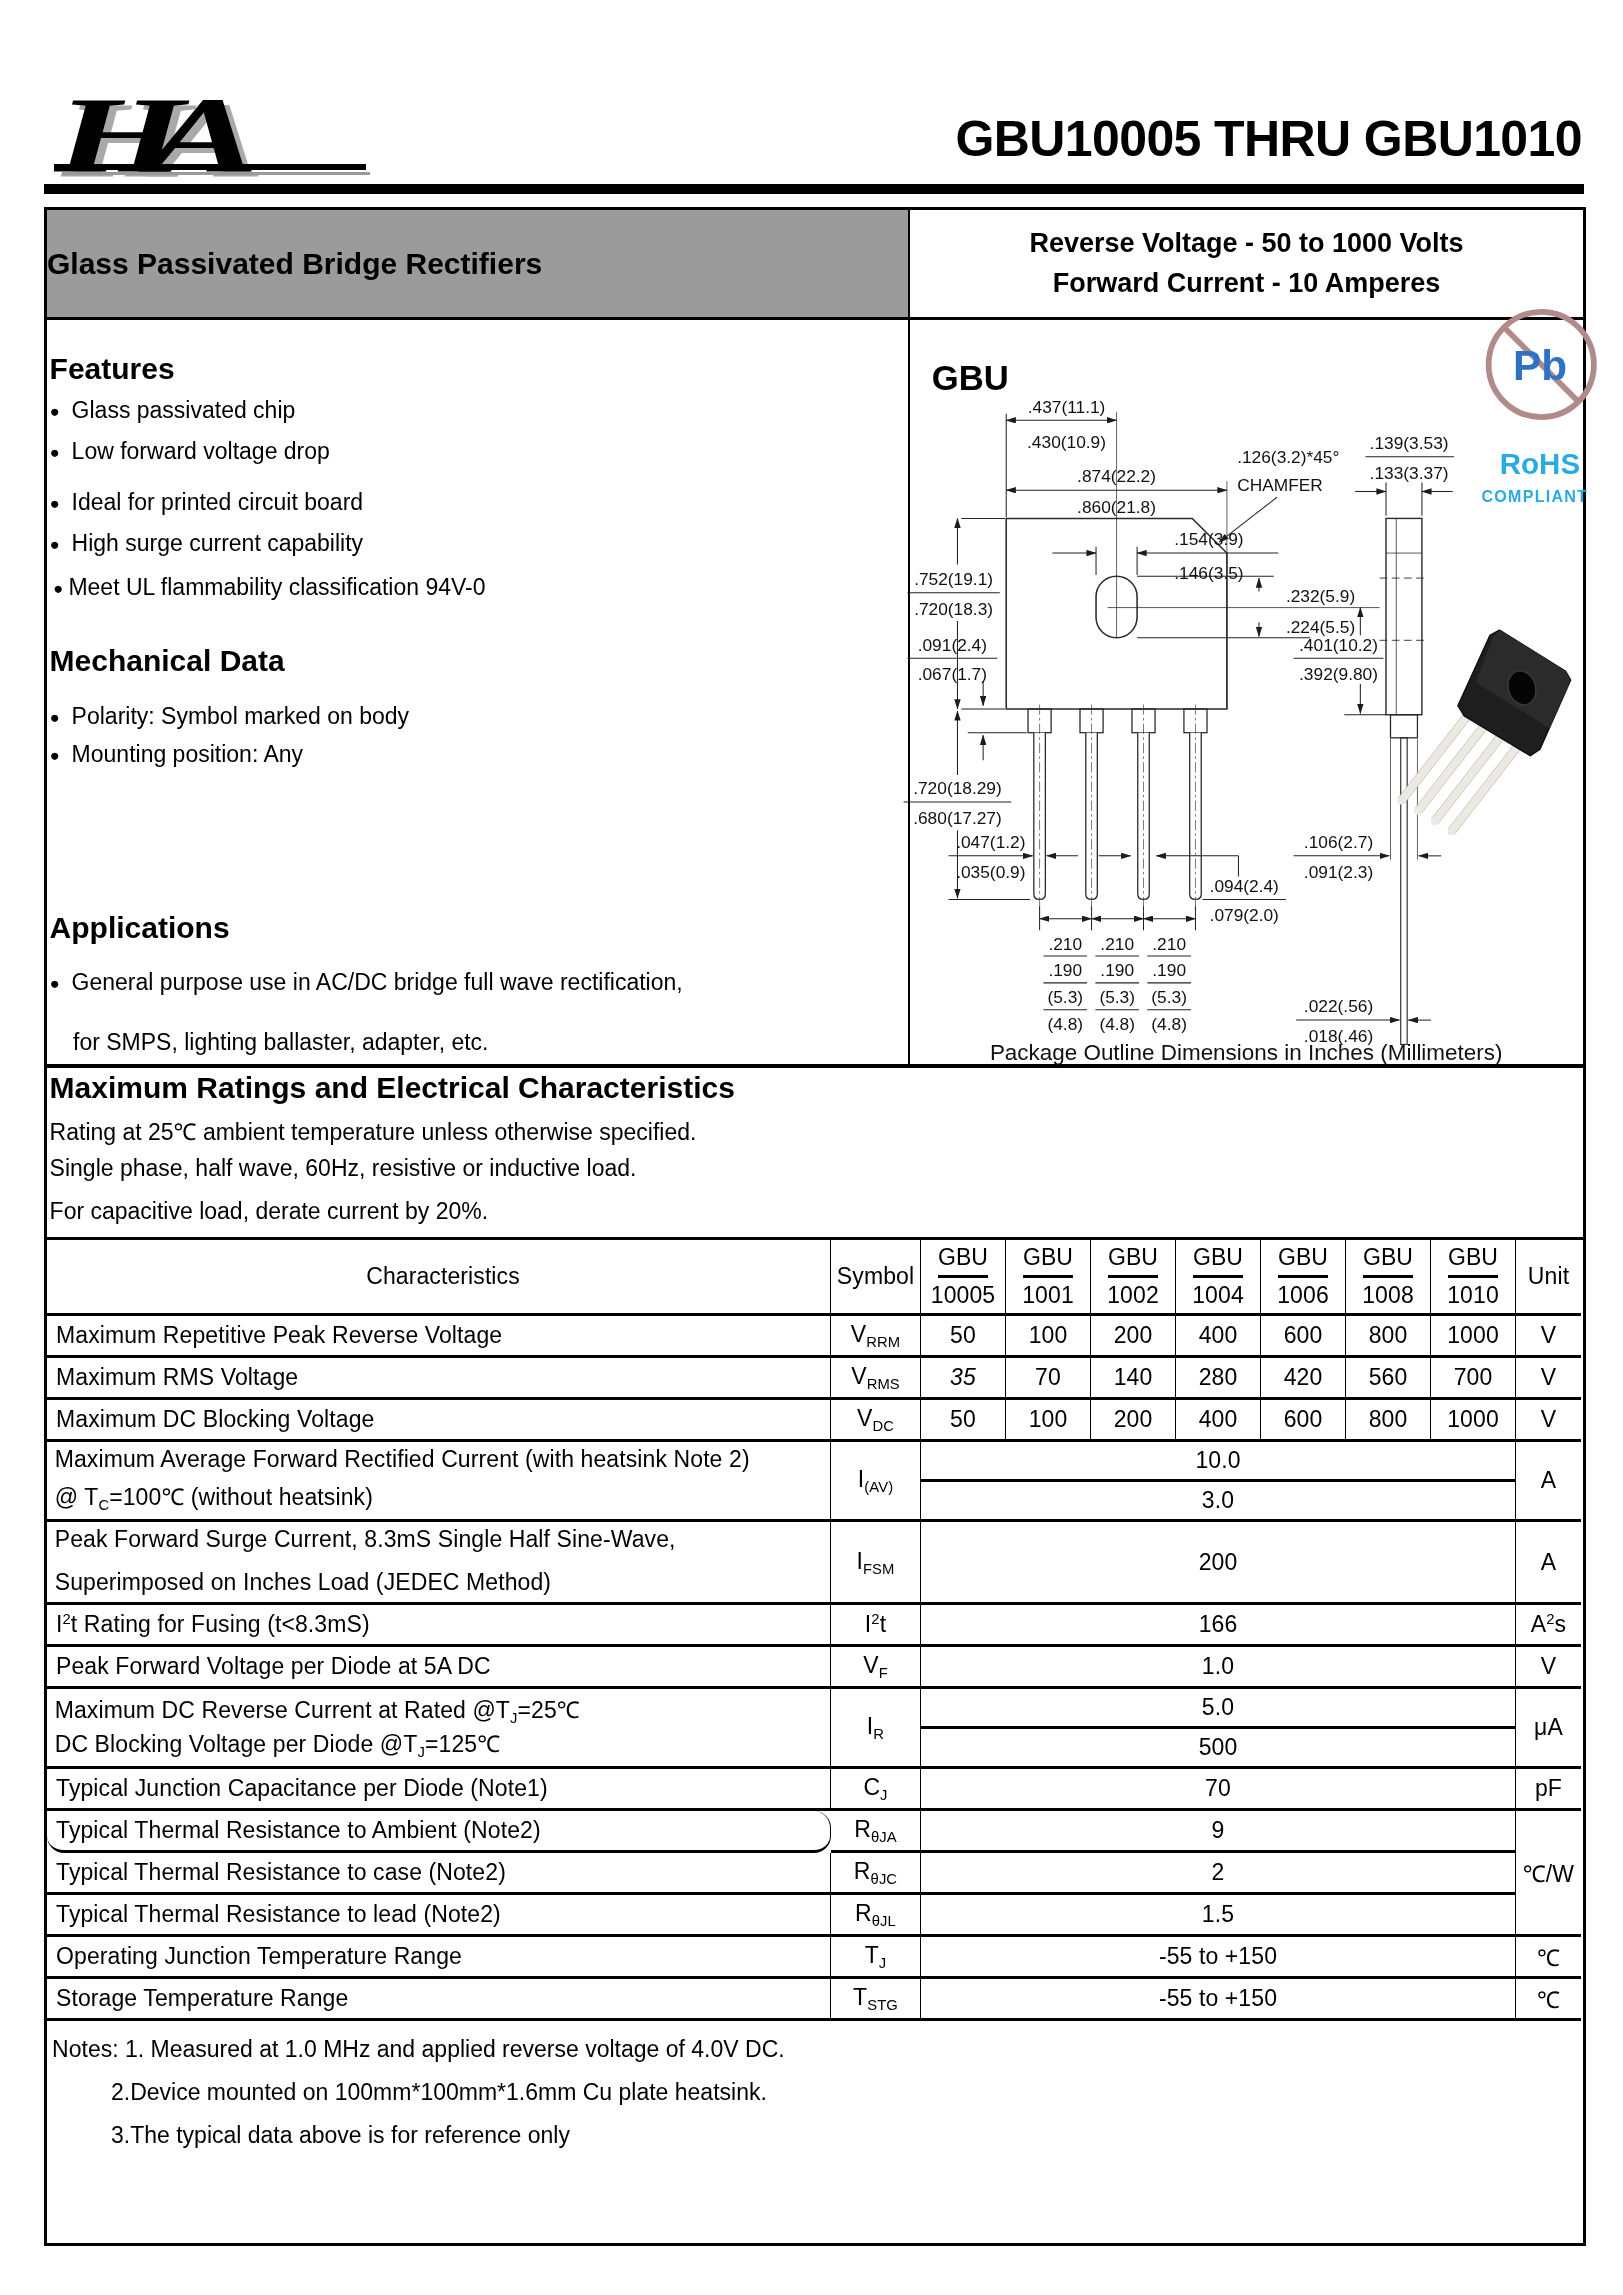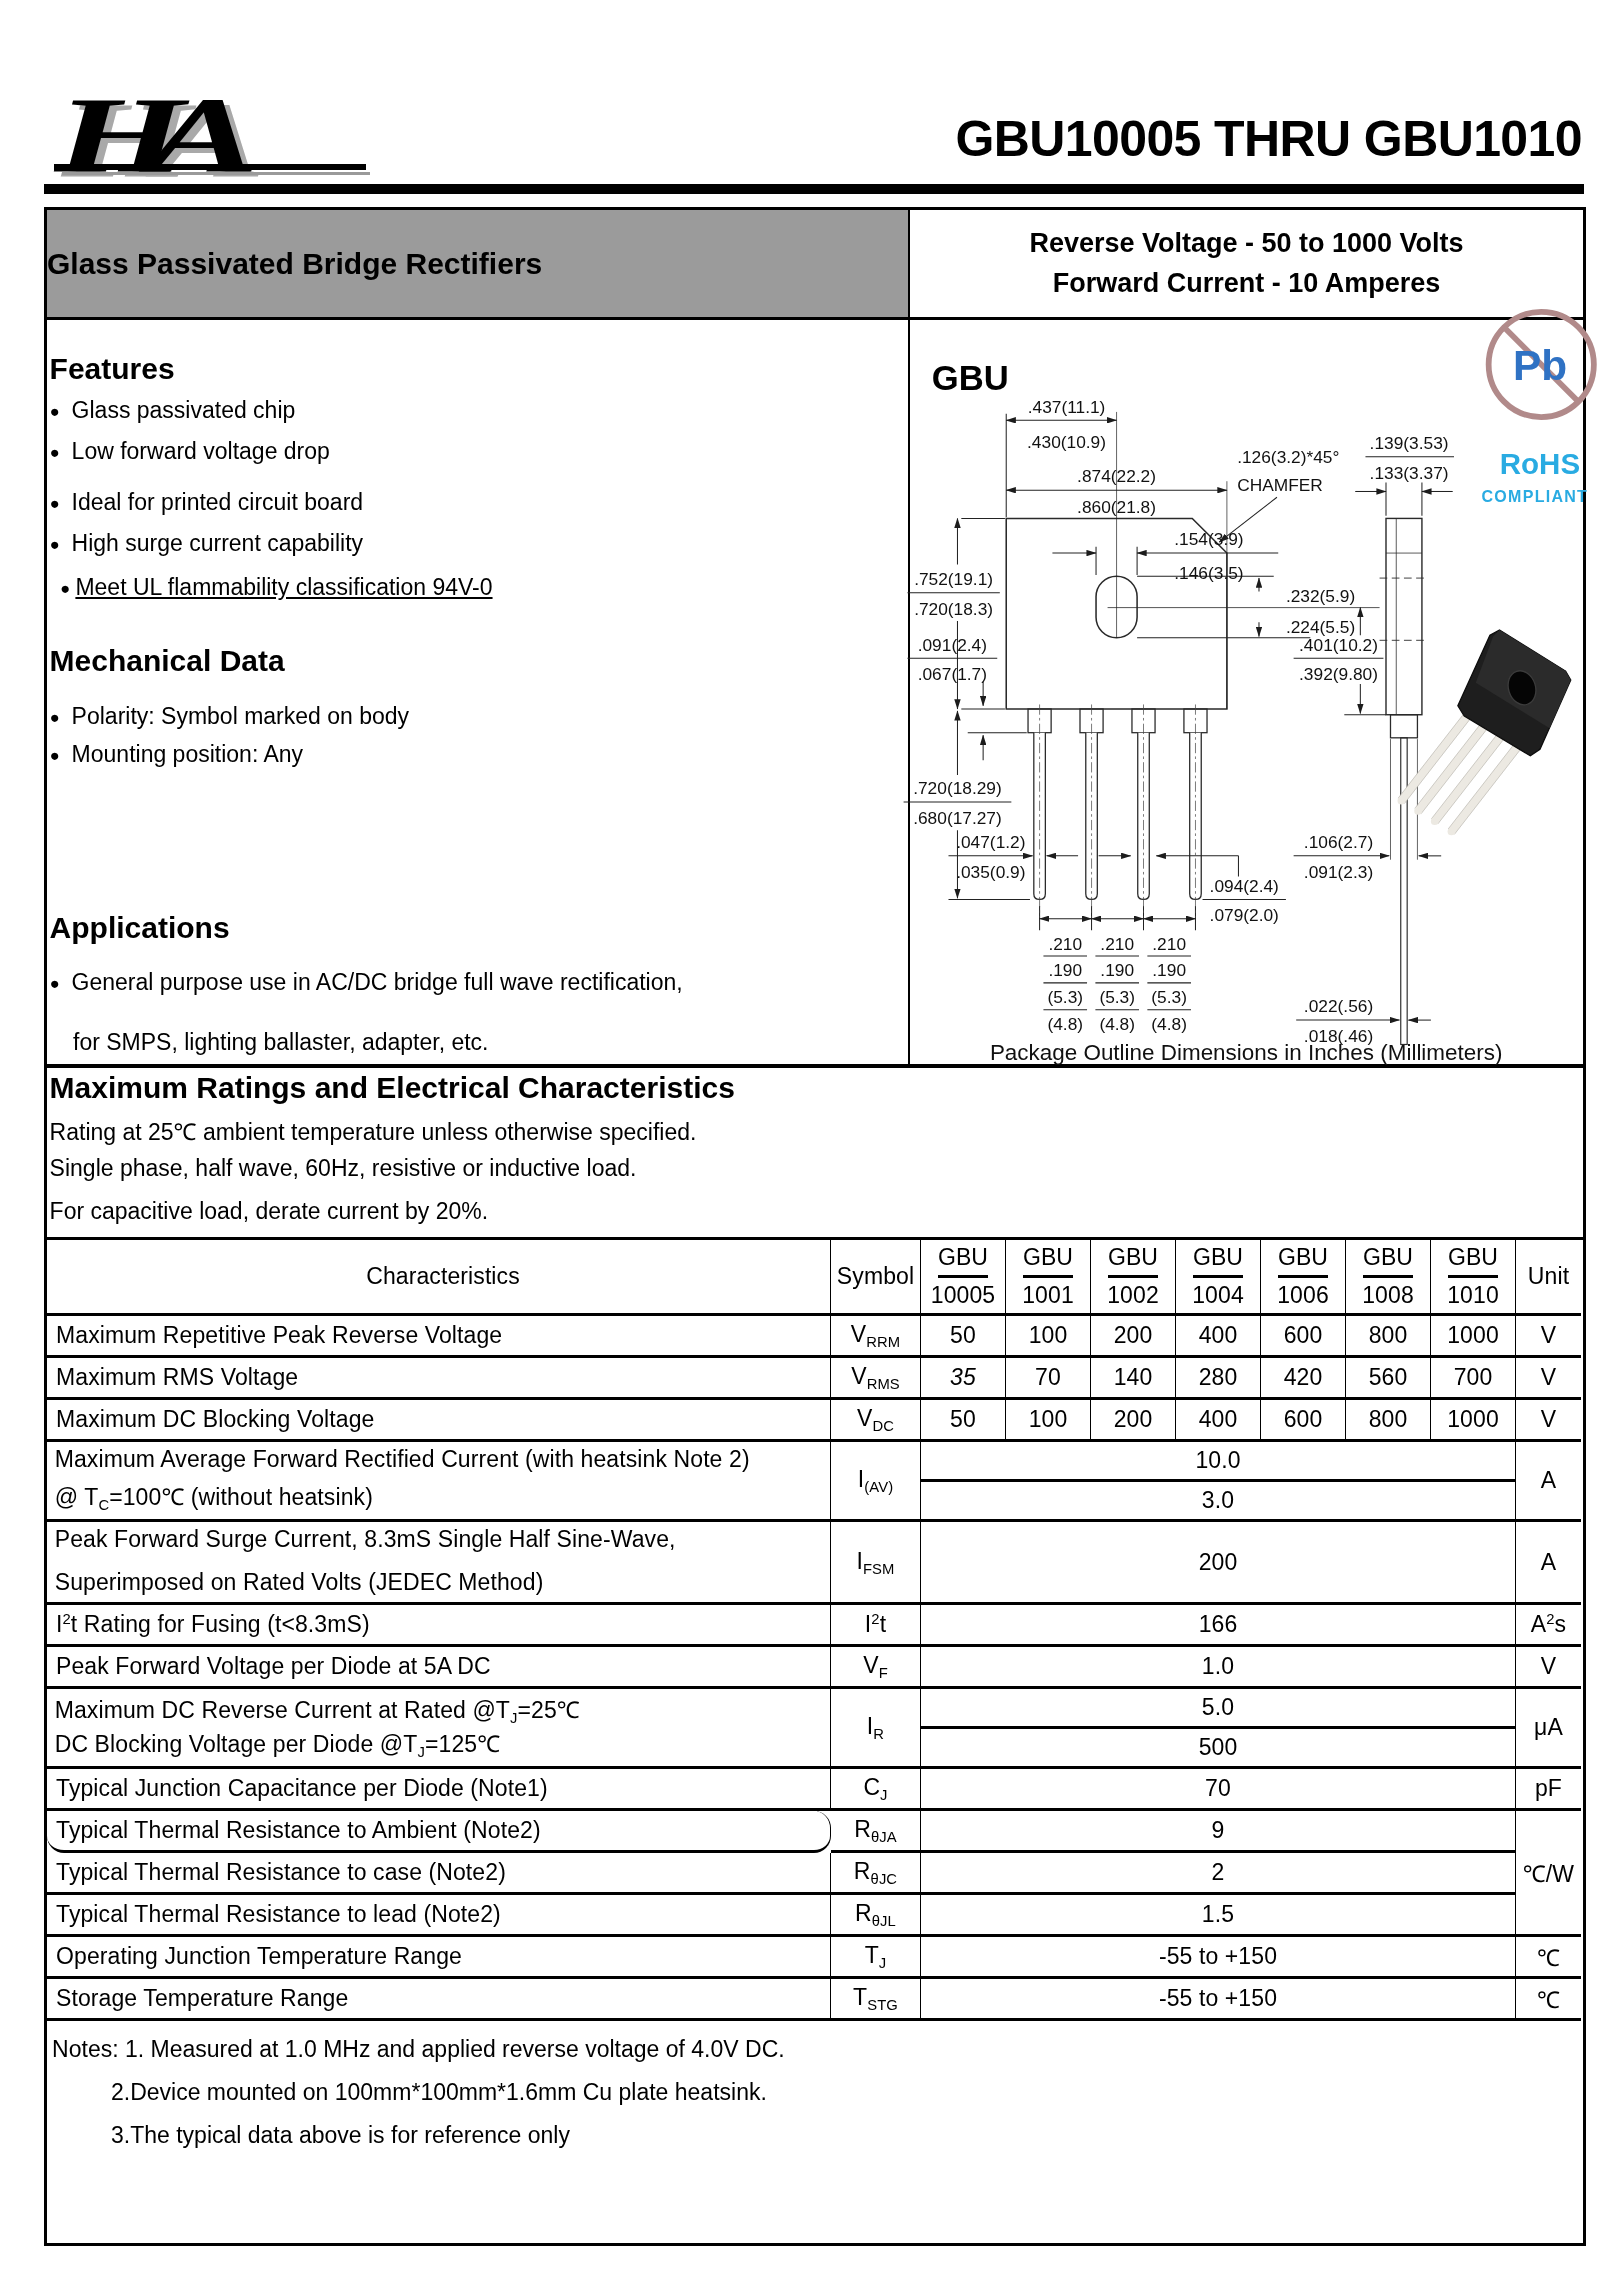--- a/index.html
+++ b/index.html
@@ -71,21 +71,21 @@
   </div>
 
   <div class="abs" id="leftcol-divider"></div>
   <div class="abs" id="hrule-mid"></div>
 
   <div class="abs h1" style="left:2.6px;top:142px;">Features</div>
   <div class="abs body-line" style="left:2.6px;top:187px;"><span class="blt">●</span><span>Glass passivated chip</span></div>
   <div class="abs body-line" style="left:2.6px;top:228px;"><span class="blt">●</span><span>Low forward voltage drop</span></div>
   <div class="abs body-line" style="left:2.6px;top:279px;"><span class="blt">●</span><span>Ideal for printed circuit board</span></div>
   <div class="abs body-line" style="left:2.6px;top:320px;"><span class="blt">●</span><span>High surge current capability</span></div>
-  <div class="abs body-line" style="left:13px;top:364px;text-decoration:underline;"><span class="blt" style="width:15.4px">●</span><span>Meet UL flammability classification 94V-0</span></div>
+  <div class="abs body-line" style="left:6px;top:364px;"><span class="blt" style="width:15.4px">●</span><span>Meet UL flammability classification 94V-0</span></div>
 
   <div class="abs h1" style="left:2.6px;top:434px;">Mechanical Data</div>
   <div class="abs body-line" style="left:2.6px;top:493px;"><span class="blt">●</span><span>Polarity: Symbol marked on body</span></div>
   <div class="abs body-line" style="left:2.6px;top:531px;"><span class="blt">●</span><span>Mounting position: Any</span></div>
 
   <div class="abs h1" style="left:2.6px;top:701px;">Applications</div>
   <div class="abs body-line" style="left:2.6px;top:759px;"><span class="blt">●</span><span>General purpose use in AC/DC bridge full wave rectification,</span></div>
   <div class="abs body-line" style="left:26px;top:819px;">for SMPS, lighting ballaster, adapter, etc.</div>
 
   <div class="abs h1" style="left:2.6px;top:861px;">Maximum Ratings and Electrical Characteristics</div>
@@ -172,21 +172,21 @@
     </div>
     <div style="grid-area:5/2/7/3;">
         <span><span>I</span><span class="sub">(AV)</span></span>
       </div>
     <div style="grid-area:5/3/6/10;">10.0</div>
     <div style="grid-area:6/3/7/10;">3.0</div>
     <div class="lastc" style="grid-area:5/10/7/11;">A</div>
 
     <div class="char2" style="grid-area:7/1;">
       <div>Peak Forward Surge Current, 8.3mS Single Half Sine-Wave,</div>
-      <div>Superimposed on Rated Volts (JEDEC Method)</div>
+      <div>Superimposed on Inches Load (JEDEC Method)</div>
     </div>
     <div style="grid-area:7/2;">
         <span><span>I</span><span class="sub">FSM</span></span>
       </div>
     <div style="grid-area:7/3/8/10;">200</div>
     <div class="lastc" style="grid-area:7/10;">A</div>
 
     <div class="char" style="grid-area:8/1;">
         <span><span>I</span><span class="sup">2</span><span>t Rating for Fusing (t&lt;8.3mS)</span></span>
       </div>

